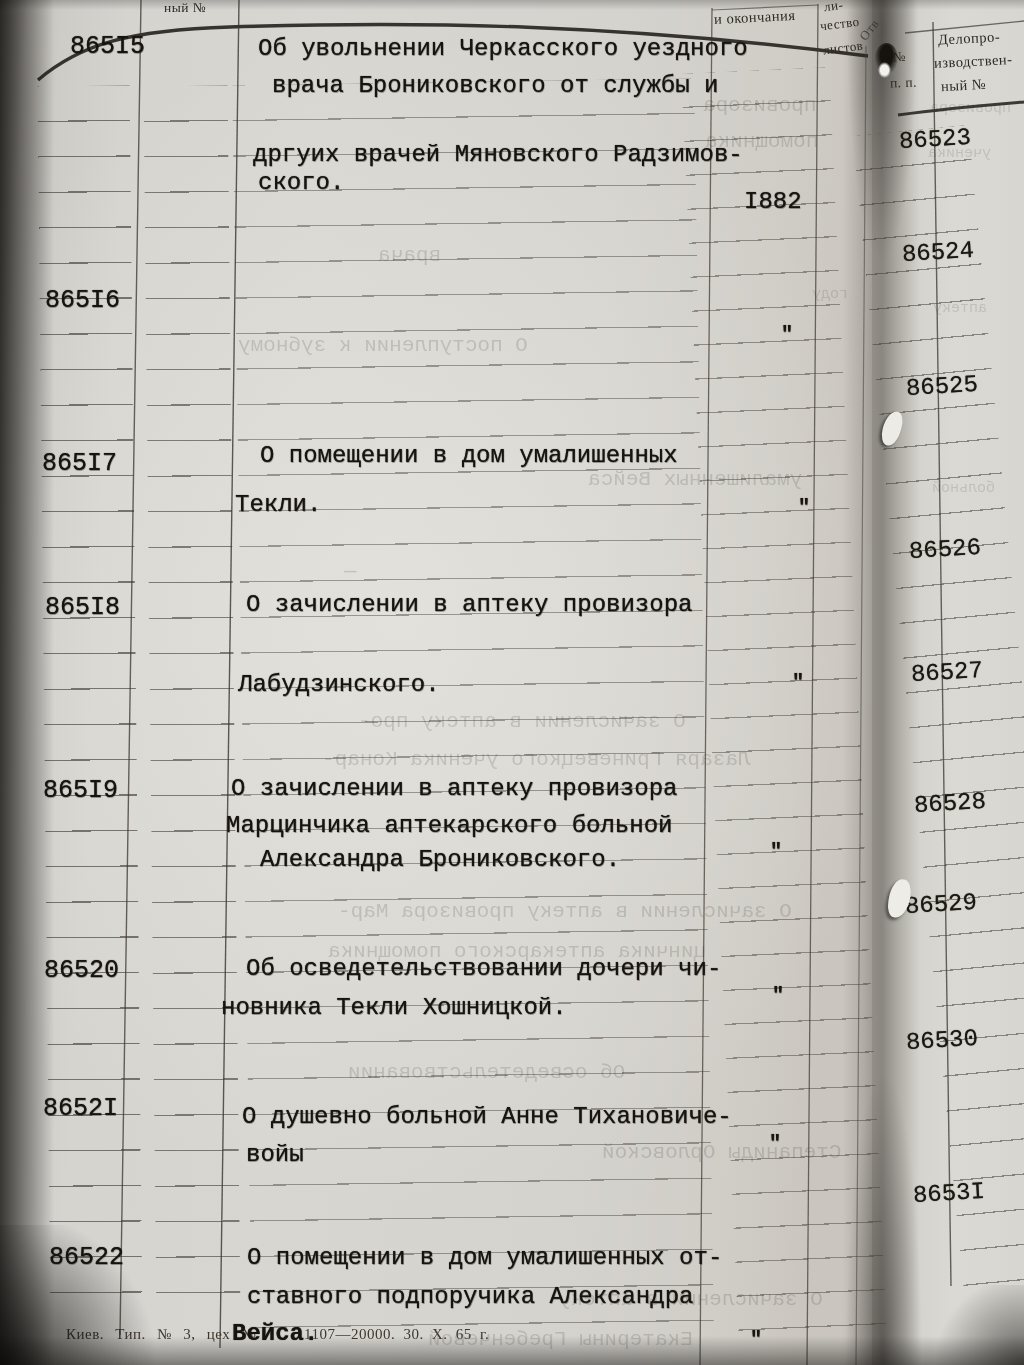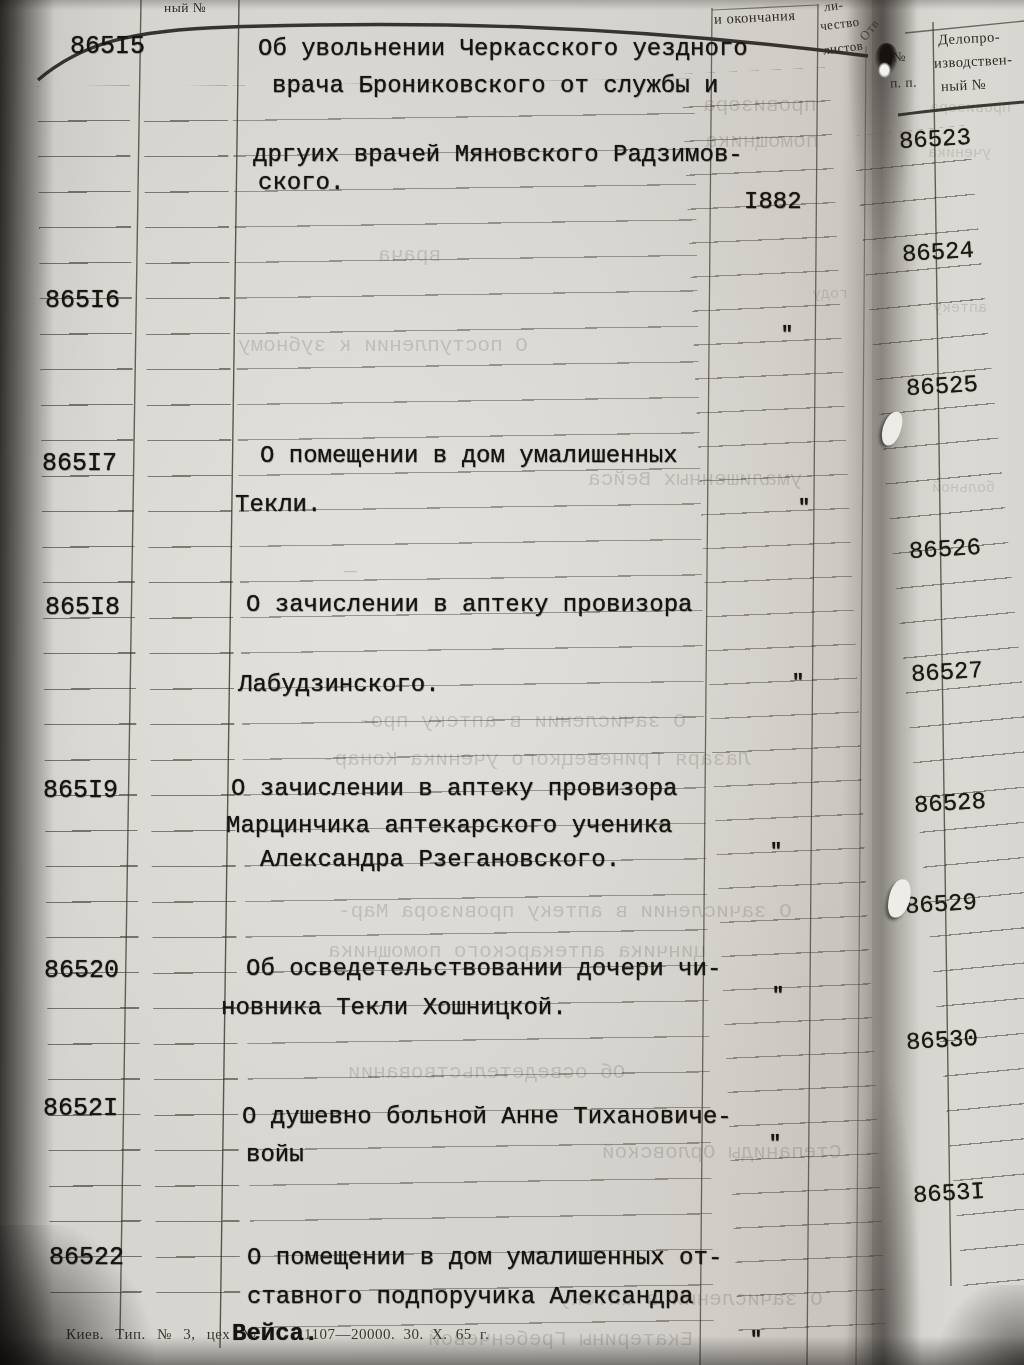--- a/index.html
+++ b/index.html
@@ -135,22 +135,22 @@
     <span class="t" style="left:235px;top:492px">Текли.</span>
     <span class="t dit" style="left:798px;top:495px">"</span>
 
     <span class="t num" style="left:45px;top:595px">865I8</span>
     <span class="t" style="left:246px;top:592px">О зачислении в аптеку провизора</span>
     <span class="t" style="left:238px;top:672px">Лабудзинского.</span>
     <span class="t dit" style="left:792px;top:670px">"</span>
 
     <span class="t num" style="left:43px;top:778px">865I9</span>
     <span class="t" style="left:231px;top:776px">О зачислении в аптеку провизора</span>
-    <span class="t" style="left:226px;top:813px">Марцинчика аптекарского ученика</span>
-    <span class="t" style="left:260px;top:847px">Александра Рзегановского.</span>
+    <span class="t" style="left:226px;top:813px">Марцинчика аптекарского больной</span>
+    <span class="t" style="left:260px;top:847px">Александра Брониковского.</span>
     <span class="t dit" style="left:770px;top:839px">"</span>
 
     <span class="t num" style="left:44px;top:958px">86520</span>
     <span class="t" style="left:246px;top:956px">Об осведетельствовании дочери чи-</span>
     <span class="t" style="left:221px;top:995px">новника Текли Хошницкой.</span>
     <span class="t dit" style="left:772px;top:983px">"</span>
 
     <span class="t num" style="left:43px;top:1096px">8652I</span>
     <span class="t" style="left:242px;top:1104px">О душевно больной Анне Тихановиче-</span>
     <span class="t" style="left:246px;top:1142px">войы</span>

